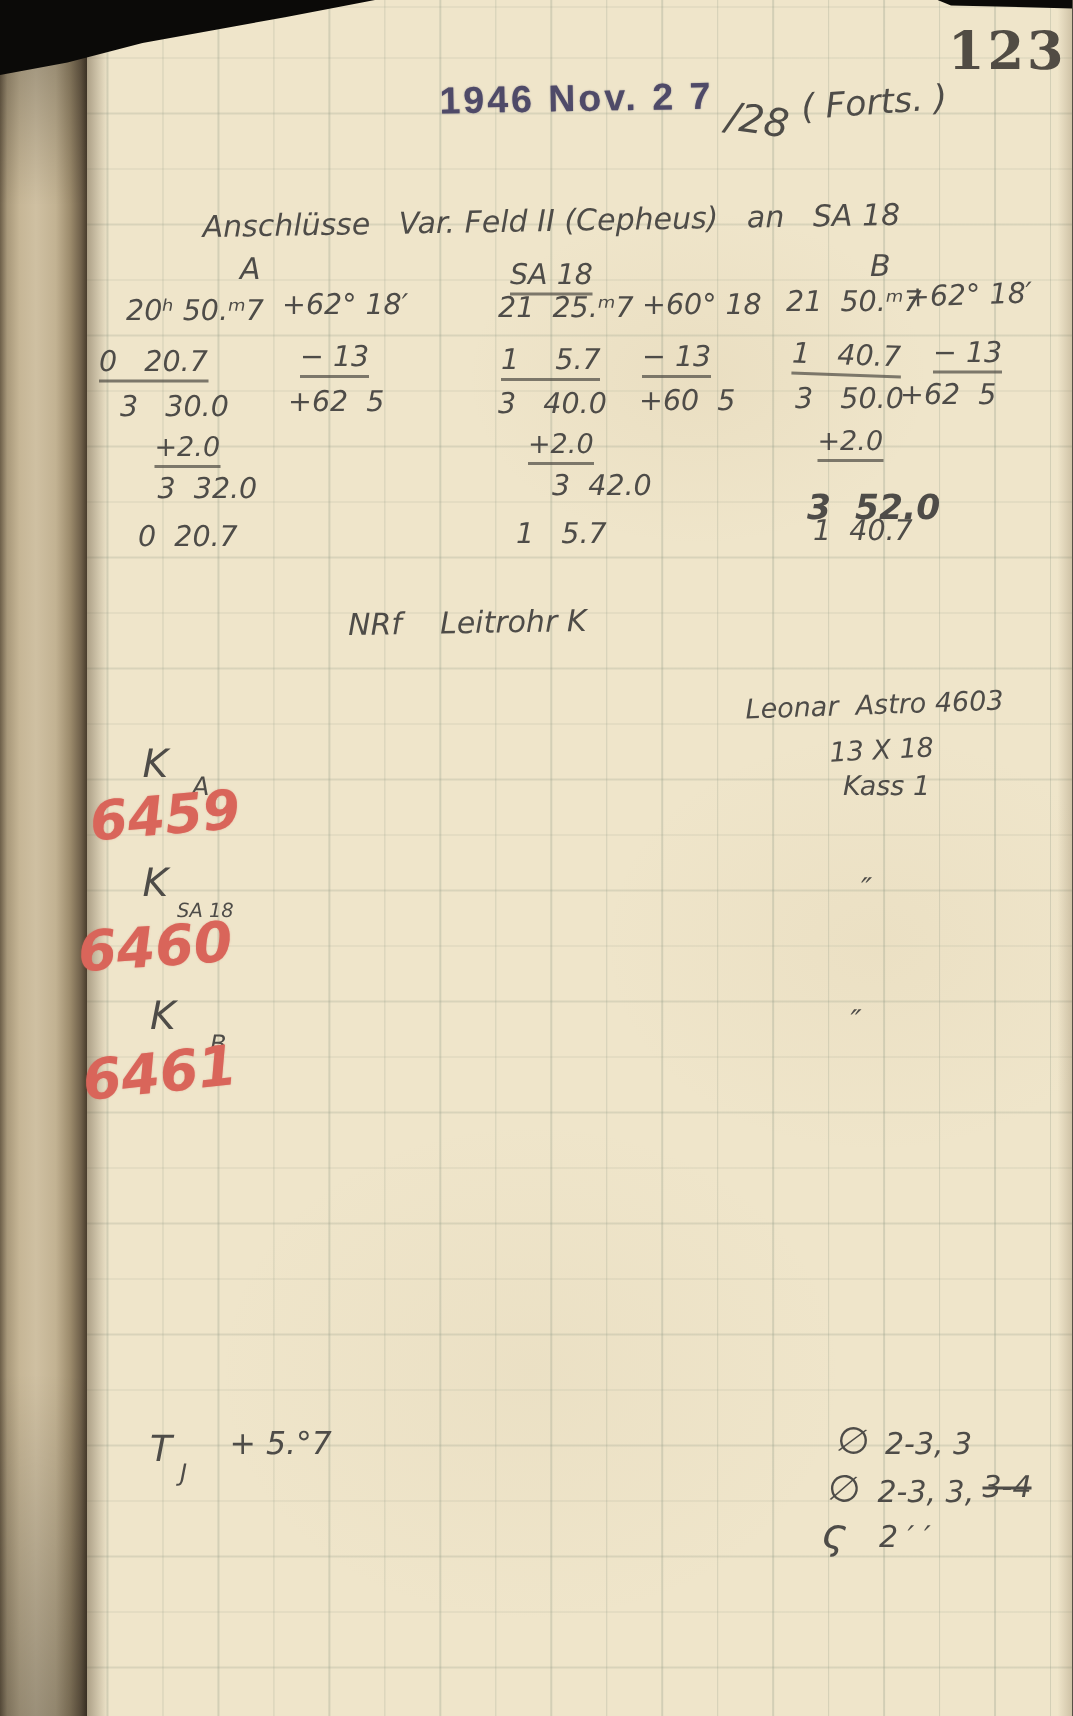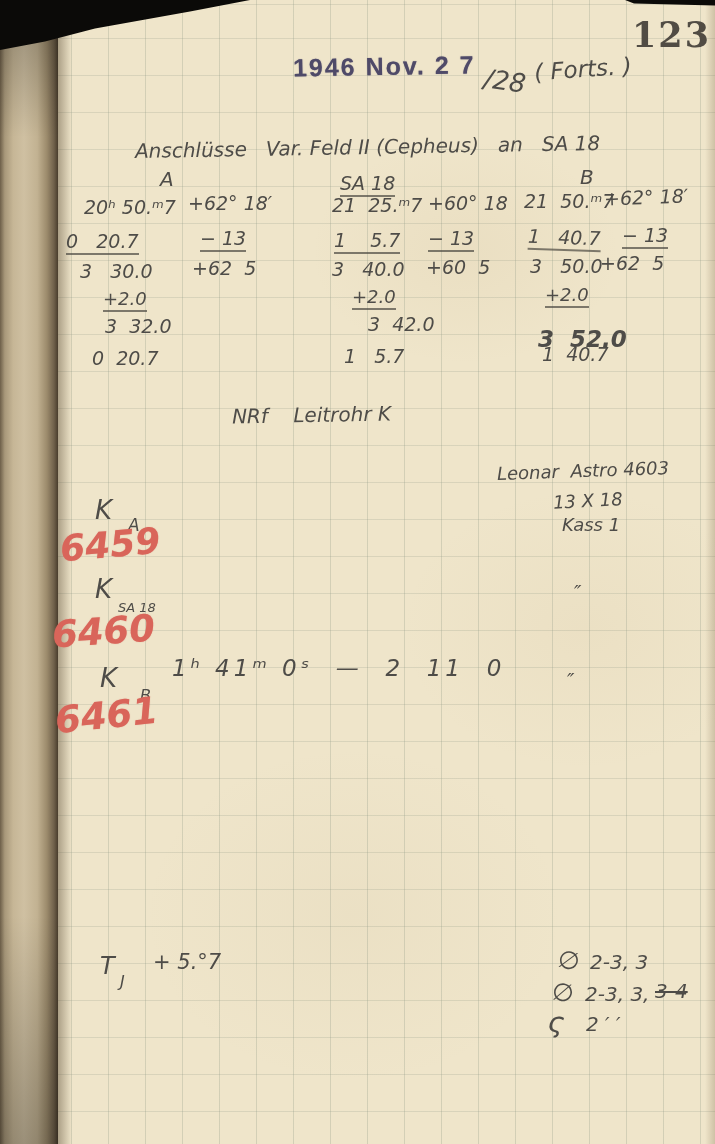--- a/index.html
+++ b/index.html
@@ -104,21 +104,20 @@
   <div class="t hw" style="left:95px;top:495px;font-size:26px;">K</div>
   <div class="t hw" style="left:128px;top:515px;font-size:17px;">A</div>
   <div class="t hw red" style="left:60px;top:524px;font-size:36px;transform:rotate(-5deg);">6459</div>
 
   <div class="t hw" style="left:95px;top:574px;font-size:26px;">K</div>
   <div class="t hw" style="left:118px;top:600px;font-size:13px;">SA 18</div>
   <div class="t hw red" style="left:52px;top:610px;font-size:37px;transform:rotate(-4deg);">6460</div>
 
   <div class="t hw" style="left:100px;top:663px;font-size:26px;">K</div>
   <div class="t hw" style="left:140px;top:686px;font-size:16px;">B</div>
-  <div class="t hw" style="left:172px;top:655px;font-size:23px;letter-spacing:4px;">1ʰ 41ᵐ 0ˢ  —  2  11  0</div>
   <div class="t hw red" style="left:55px;top:694px;font-size:37px;transform:rotate(-6deg);">6461</div>
 
   <div class="t hw" style="left:100px;top:952px;font-size:24px;">T</div>
   <div class="t hw" style="left:120px;top:972px;font-size:16px;">J</div>
   <div class="t hw" style="left:153px;top:950px;font-size:21px;font-style:italic;">+ 5.°7</div>
 
   <div class="t hw" style="left:558px;top:946px;font-size:25px;transform:rotate(14deg);">∅</div>
   <div class="t hw" style="left:590px;top:950px;font-size:20px;">2-3, 3</div>
   <div class="t hw" style="left:552px;top:978px;font-size:25px;transform:rotate(10deg);">∅</div>
   <div class="t hw" style="left:585px;top:982px;font-size:20px;">2-3, 3,</div>

